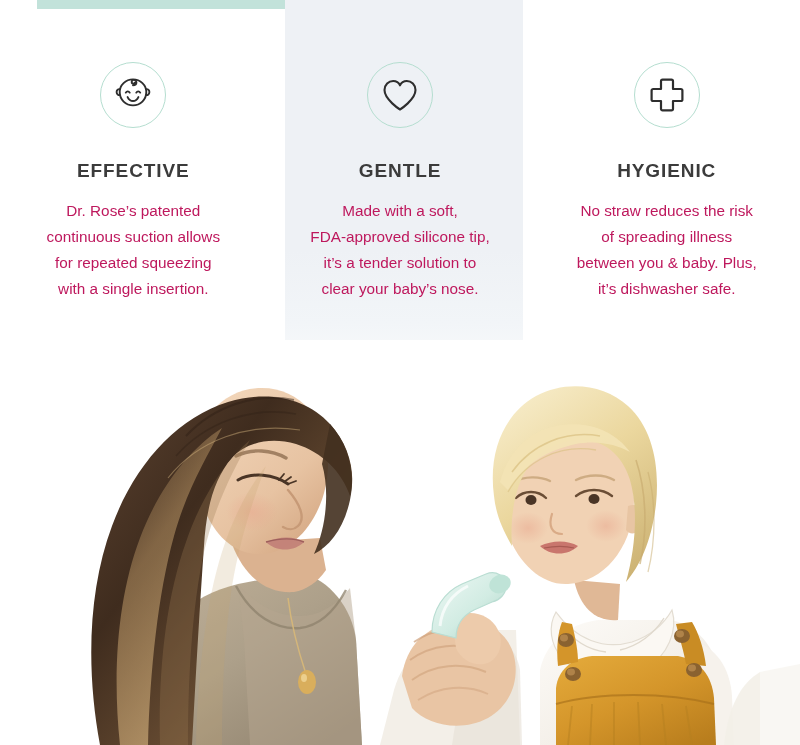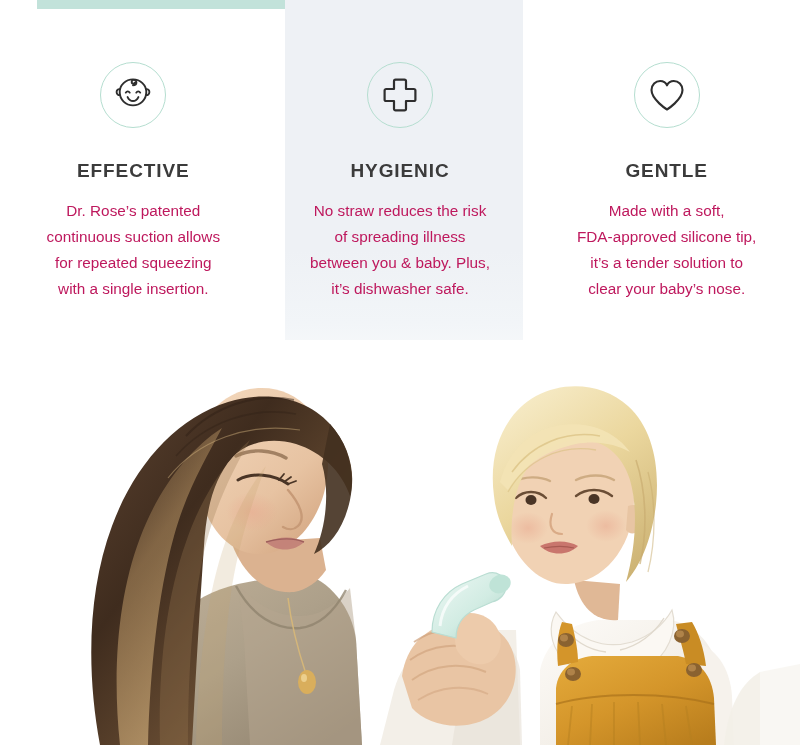--- a/index.html
+++ b/index.html
@@ -137,44 +137,44 @@
     </div>
     <div class="feat-title">EFFECTIVE</div>
     <div class="feat-body">Dr. Rose’s patented
 continuous suction allows
 for repeated squeezing
 with a single insertion.</div>
   </div>
 
   <div class="feature">
     <div class="icon-ring">
+      <svg width="42" height="42" viewBox="0 0 42 42" fill="none" stroke="#2e2e2e" stroke-width="2.1" stroke-linecap="round" stroke-linejoin="round">
+        <path d="M21 35.5S5.5 25.6 5.5 16.1C5.5 10.8 9.6 7 14.2 7c3 0 5.6 1.7 6.8 4.3C22.2 8.7 24.8 7 27.8 7c4.6 0 8.7 3.8 8.7 9.1 0 9.5-15.5 19.4-15.5 19.4z"></path>
+      </svg>
+    </div>
+    <div class="feat-title">GENTLE</div>
+    <div class="feat-body">Made with a soft,
+FDA-approved silicone tip,
+it’s a tender solution to
+clear your baby’s nose.</div>
+  </div>
+
+  <div class="feature">
+    <div class="icon-ring">
       <svg width="40" height="40" viewBox="0 0 40 40" fill="none" stroke="#2e2e2e" stroke-width="2.2" stroke-linecap="round" stroke-linejoin="round">
         <path d="M15.6 4.6h8.8c.9 0 1.6.7 1.6 1.6v7.8h7.8c.9 0 1.6.7 1.6 1.6v8.8c0 .9-.7 1.6-1.6 1.6h-7.8v7.8c0 .9-.7 1.6-1.6 1.6h-8.8c-.9 0-1.6-.7-1.6-1.6V26H6.2c-.9 0-1.6-.7-1.6-1.6v-8.8c0-.9.7-1.6 1.6-1.6H14V6.2c0-.9.7-1.6 1.6-1.6z"></path>
       </svg>
     </div>
     <div class="feat-title">HYGIENIC</div>
     <div class="feat-body">No straw reduces the risk
 of spreading illness
 between you &amp; baby. Plus,
 it’s dishwasher safe.</div>
   </div>
 
-  <div class="feature">
-    <div class="icon-ring">
-      <svg width="42" height="42" viewBox="0 0 42 42" fill="none" stroke="#2e2e2e" stroke-width="2.1" stroke-linecap="round" stroke-linejoin="round">
-        <path d="M21 35.5S5.5 25.6 5.5 16.1C5.5 10.8 9.6 7 14.2 7c3 0 5.6 1.7 6.8 4.3C22.2 8.7 24.8 7 27.8 7c4.6 0 8.7 3.8 8.7 9.1 0 9.5-15.5 19.4-15.5 19.4z"></path>
-      </svg>
-    </div>
-    <div class="feat-title">GENTLE</div>
-    <div class="feat-body">Made with a soft,
-FDA-approved silicone tip,
-it’s a tender solution to
-clear your baby’s nose.</div>
-  </div>
-
 </div>
 
 <div class="photo">
   <svg viewBox="0 0 800 405" preserveAspectRatio="none">
     <defs>
       <linearGradient id="gHairDark" x1="0" y1="0" x2="1" y2="1">
         <stop offset="0%" stop-color="#5b4230"></stop>
         <stop offset="35%" stop-color="#3f2c1e"></stop>
         <stop offset="70%" stop-color="#6b4f34"></stop>
         <stop offset="100%" stop-color="#8d6a42"></stop>

